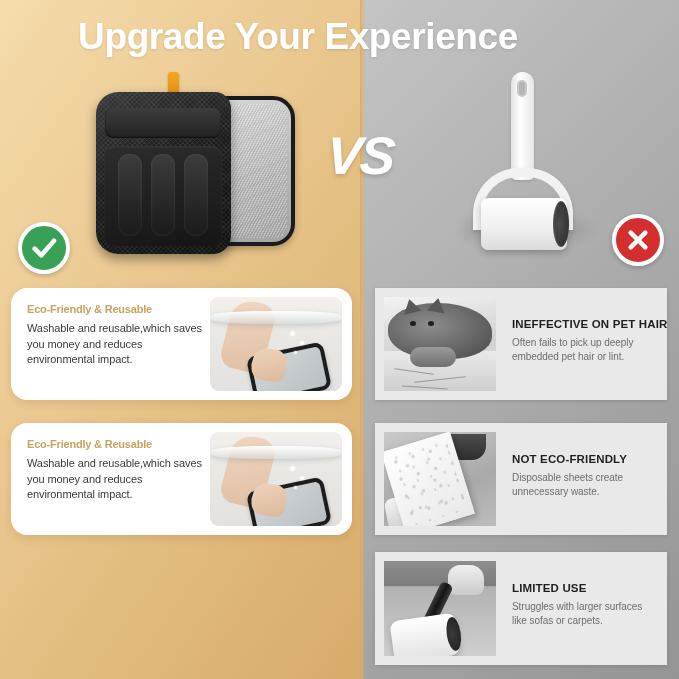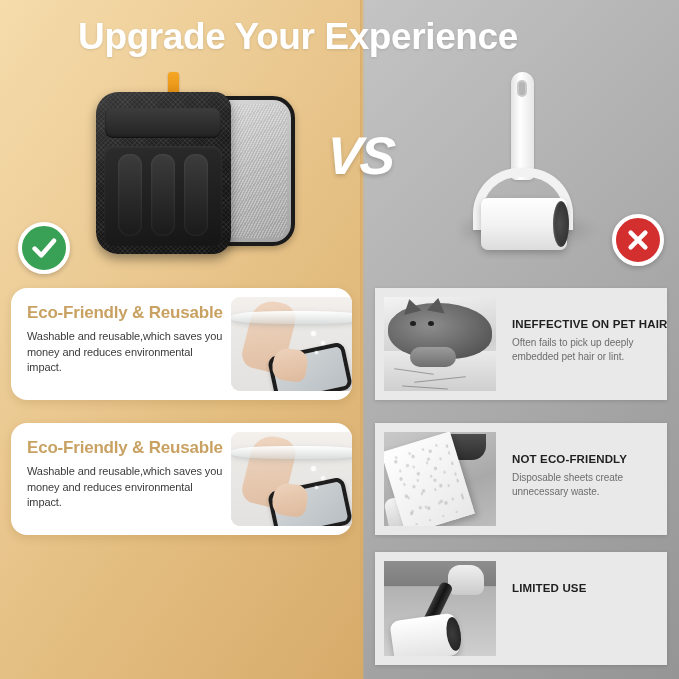--- a/index.html
+++ b/index.html
@@ -162,21 +162,21 @@
     position:absolute; left:11px; width:341px;
     background:#ffffff; border-radius:16px;
     box-shadow:0 3px 9px rgba(120,80,25,.16);
     display:flex; overflow:hidden;
   }
   .lcard-1{ top:288px; height:112px; }
   .lcard-2{ top:423px; height:112px; }
   .lcard-3{ top:552px; height:113px; }
   .lcard-text{ flex:1; padding:15px 8px 10px 16px; }
   .lcard-h{
-    color:#c9a263; font-size:17px; font-weight:bold;
+    color:#c9a263; font-size:11px; font-weight:bold;
     letter-spacing:-0.2px; margin-bottom:6px; white-space:nowrap;
   }
   .lcard-p{
     color:#3b3b3b; font-size:11px; line-height:15.5px; letter-spacing:-0.1px;
   }
   .lcard-img{
     width:132px; margin:9px 10px 9px 0; border-radius:9px; overflow:hidden;
     position:relative; background:#efe7dd; flex:none;
   }
 
@@ -444,16 +444,17 @@
   <div class="rcard rcard-3">
     <div class="rcard-img">
       <div class="carpet">
         <div class="carpet-hand"></div>
         <div class="carpet-stick"></div>
         <div class="carpet-roll"></div>
       </div>
     </div>
     <div class="rcard-text">
       <div class="rcard-h">LIMITED USE</div>
+      <div class="rcard-p">Struggles with larger surfaces like sofas or carpets.</div>
     </div>
   </div>
 
 </div>
 
 </body></html>

